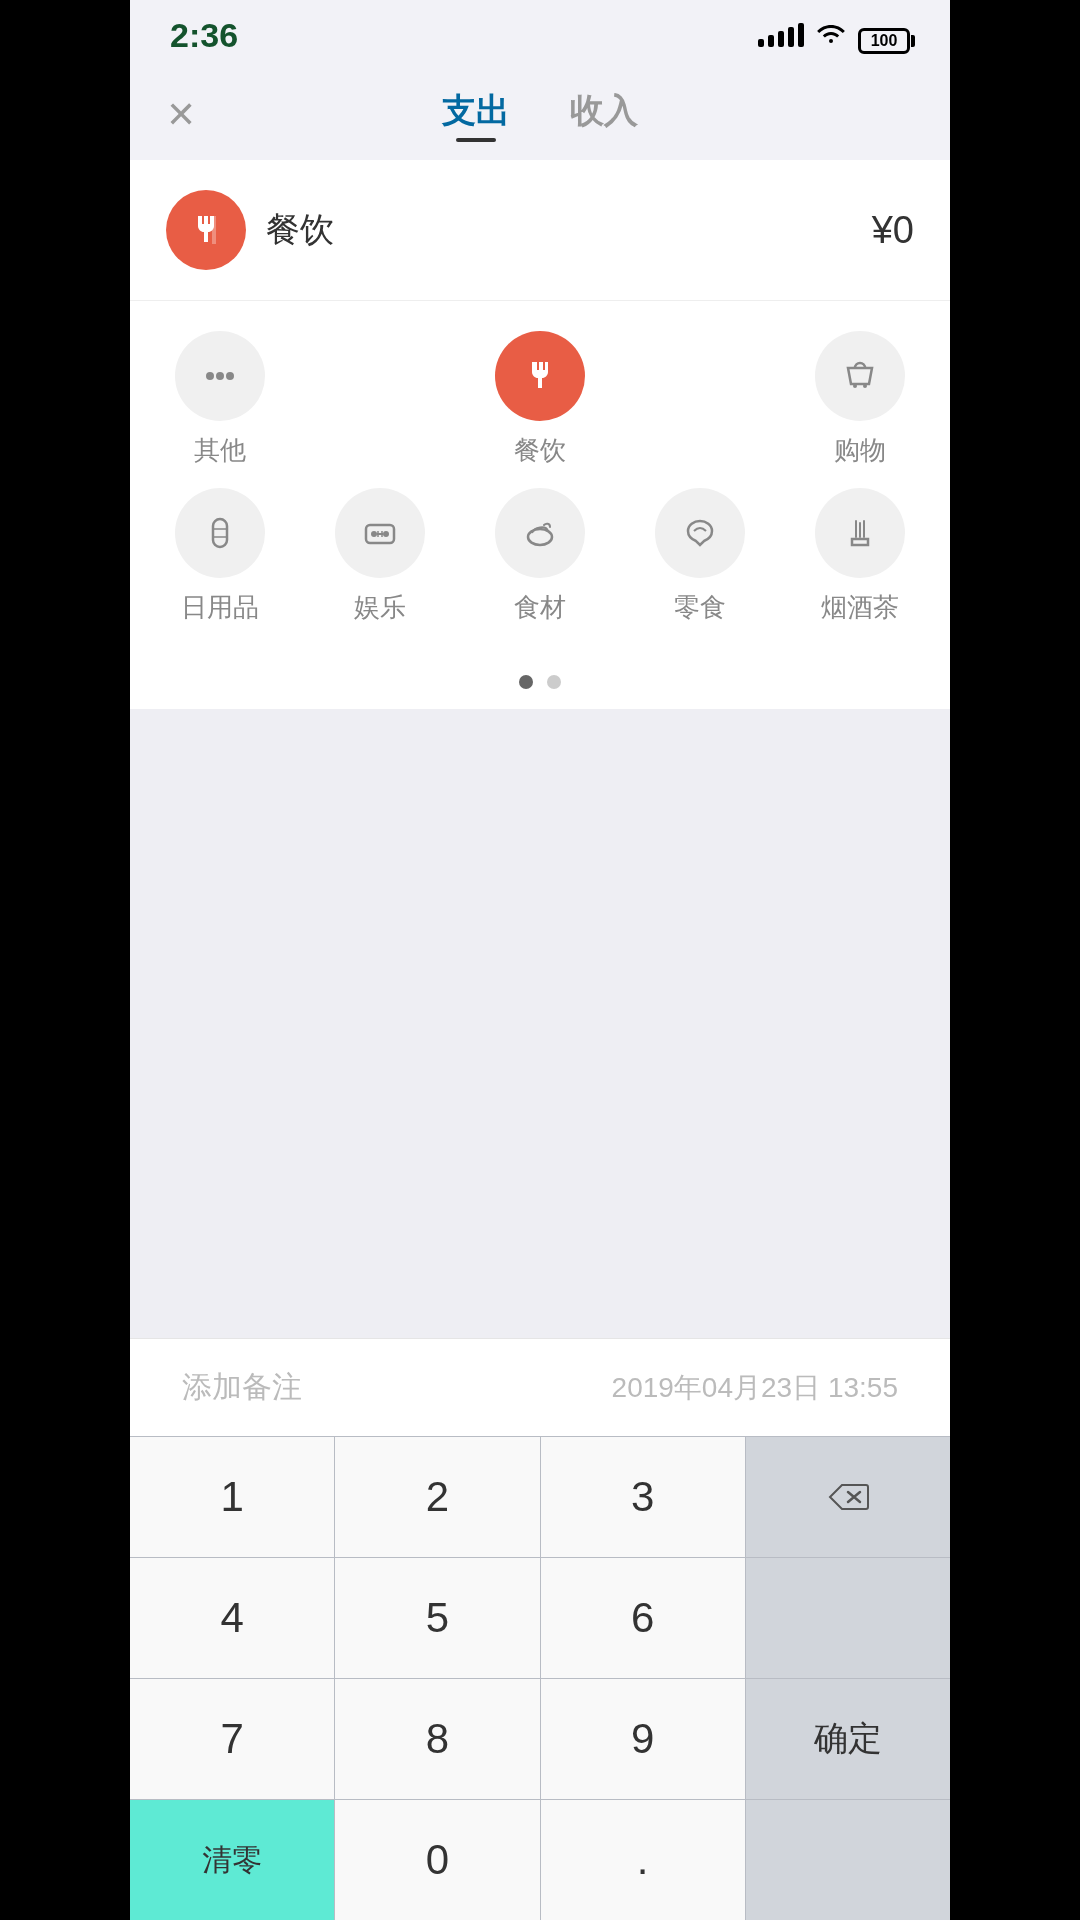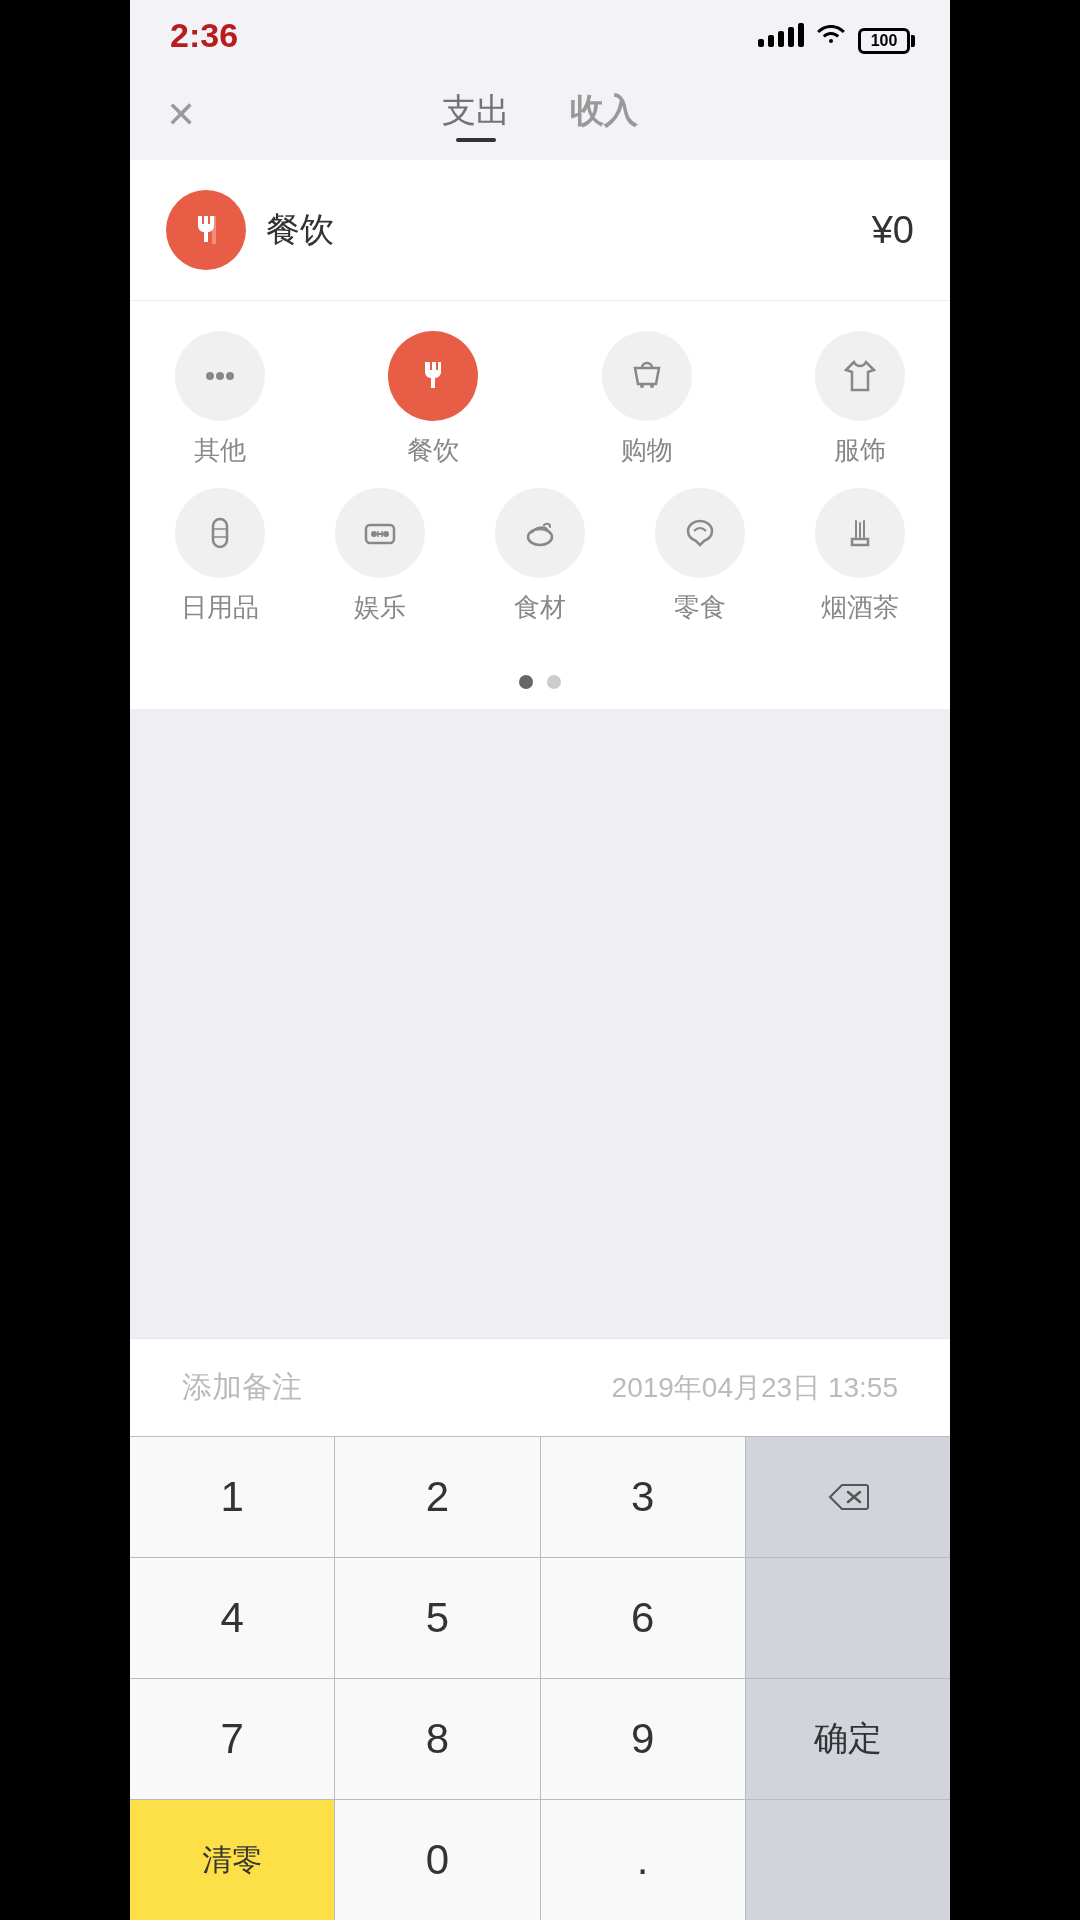--- a/index.html
+++ b/index.html
@@ -32,21 +32,21 @@
       display: flex;
       align-items: center;
       justify-content: space-between;
       padding: 0 40px;
       flex-shrink: 0;
     }
 
     .status-time {
       font-size: 34px;
       font-weight: 600;
-      color: #b91c1c;
+      color: #14532d;
     }
 
     .status-icons {
       display: flex;
       align-items: center;
       gap: 12px;
     }
 
     .signal-bars {
       display: flex;
@@ -120,22 +120,22 @@
     .tab {
       font-size: 34px;
       color: #999;
       cursor: pointer;
       padding-bottom: 8px;
       position: relative;
       font-weight: bold;
     }
 
     .tab.active {
-      color: #737373;
-      font-weight: 400;
+      color: #0369a1;
+      font-weight: 700;
     }
 
     .tab.active::after {
       content: '';
       position: absolute;
       bottom: 0;
       left: 50%;
       transform: translateX(-50%);
       width: 40px;
       height: 4px;
@@ -305,21 +305,21 @@
     }
 
     .key.confirm {
       background: #d1d5db;
       font-size: 34px;
       color: #333;
       font-weight: 500;
     }
 
     .key.clear-all {
-      background: #fde047;
+      background: #5eead4;
       font-size: 30px;
     }
 
     .key.decimal {
       background: #f9f9f9;
     }
   </style>
 </head>
 <body>
 
@@ -403,28 +403,20 @@
           <svg width="40" height="40" viewBox="0 0 40 40" fill="none">
             <path d="M8 12h24l-3 16H11L8 12z" stroke="#888" stroke-width="2.5" fill="none"></path>
             <path d="M15 12c0-2.8 2.2-5 5-5s5 2.2 5 5" stroke="#888" stroke-width="2.5" fill="none"></path>
             <circle cx="15" cy="30" r="2" fill="#888"></circle>
             <circle cx="25" cy="30" r="2" fill="#888"></circle>
           </svg>
         </div>
         <span class="category-icon-label">购物</span>
       </div>
 
-      <div class="category-item">
-        <div class="category-icon-wrap">
-          <svg width="40" height="40" viewBox="0 0 40 40" fill="none">
-            <path d="M14 6l-8 8 6 2v18h16V16l6-2-8-8c0 0-2 4-6 4s-6-4-6-4z" stroke="#888" stroke-width="2.5" fill="none"></path>
-          </svg>
-        </div>
-        <span class="category-icon-label">服饰</span>
-      </div>
     </div>
 
     <div class="category-row">
 
       <div class="category-item">
         <div class="category-icon-wrap">
           <svg width="40" height="40" viewBox="0 0 40 40" fill="none">
             <rect x="13" y="6" width="14" height="28" rx="7" stroke="#888" stroke-width="2.5" fill="none"></rect>
             <path d="M13 16h14M13 24h14" stroke="#888" stroke-width="1.5"></path>
           </svg>

